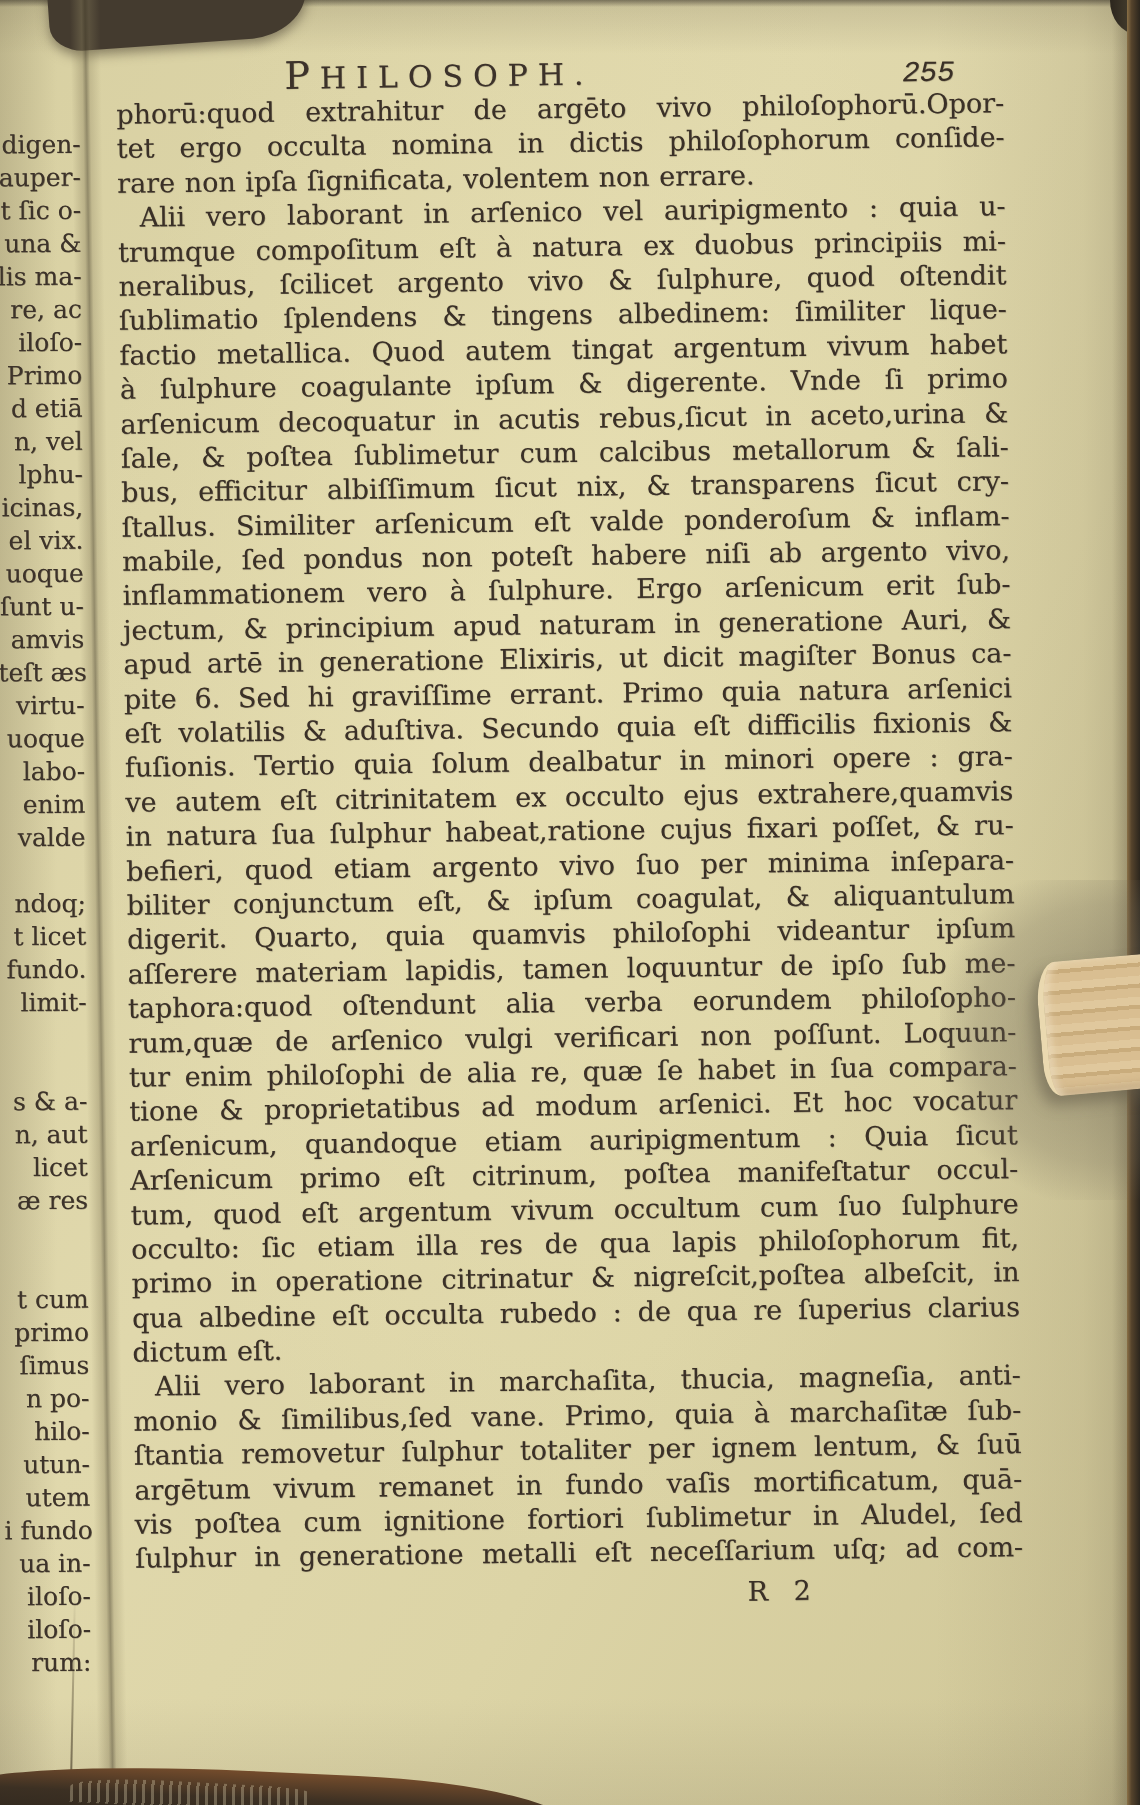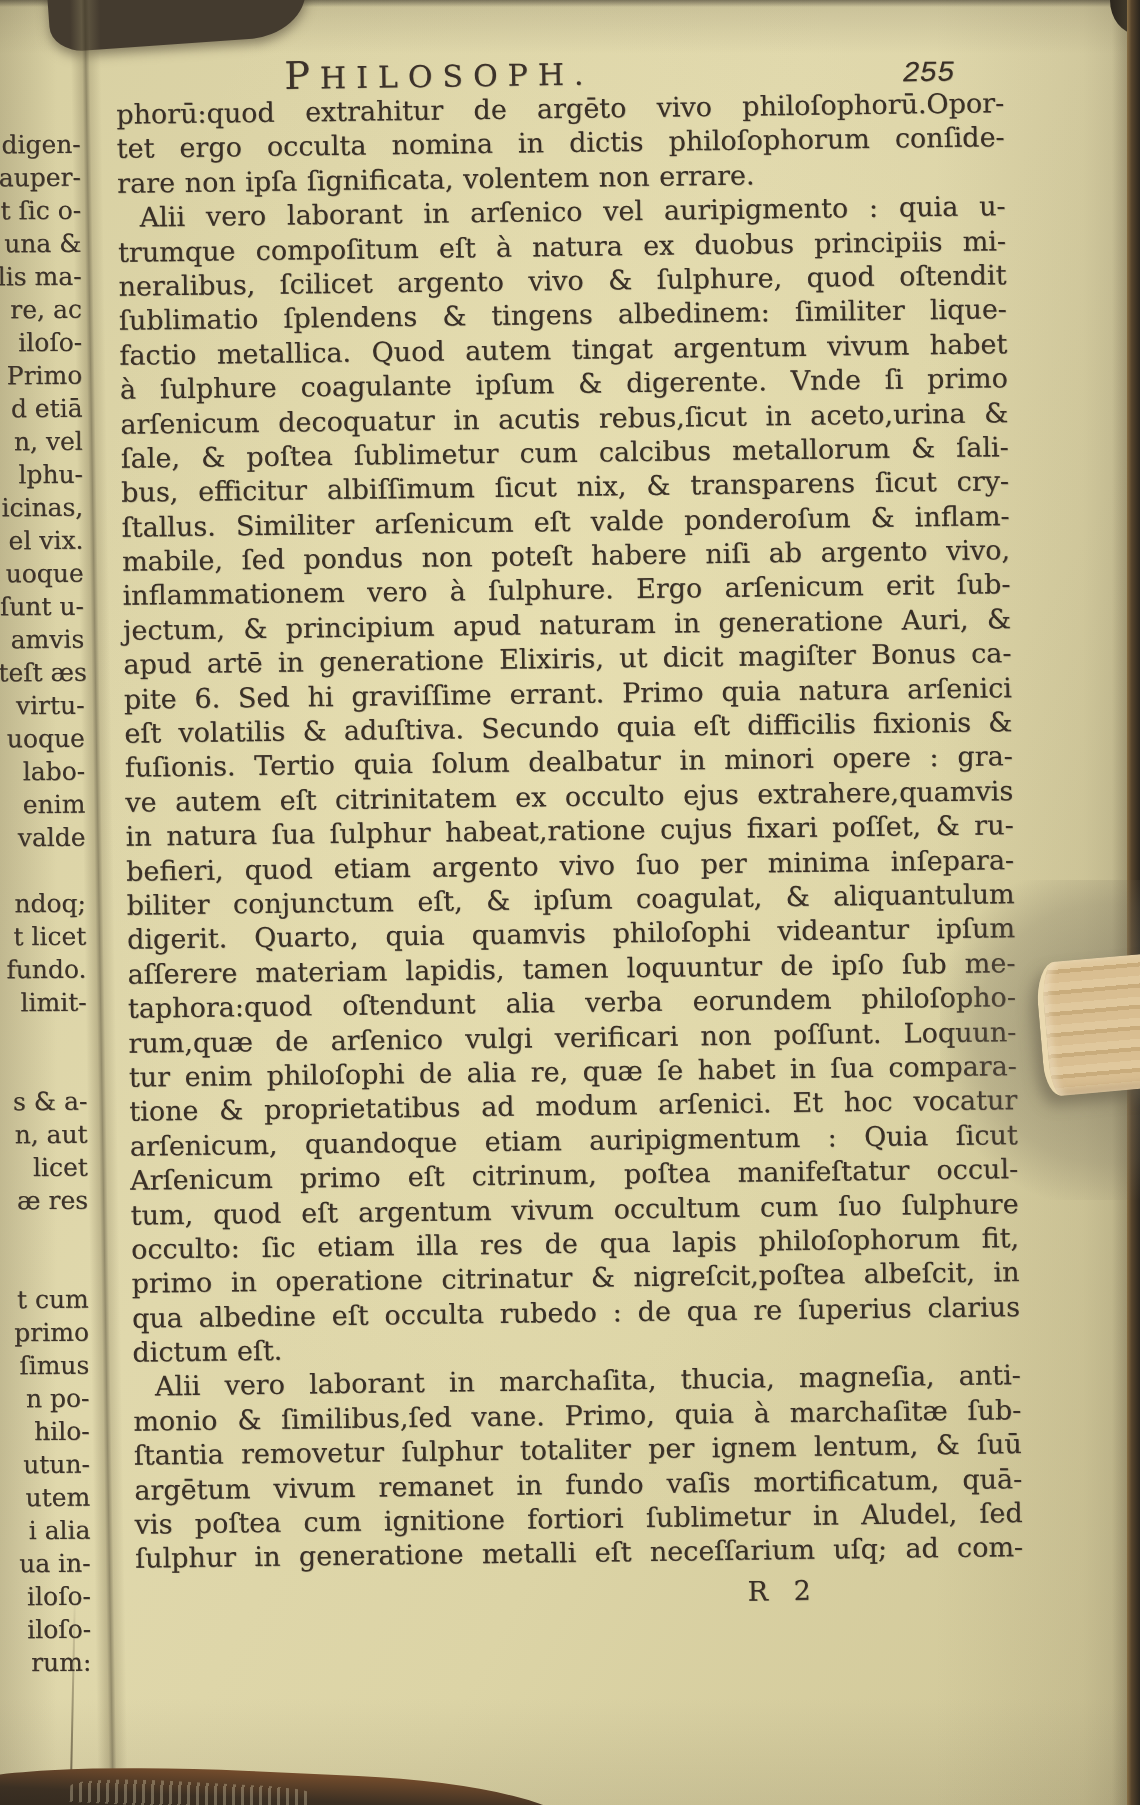--- a/index.html
+++ b/index.html
@@ -120,21 +120,21 @@
       <div class="mfrag">æ res</div>
       <div class="mfrag">&nbsp;</div>
       <div class="mfrag">&nbsp;</div>
       <div class="mfrag">t cum</div>
       <div class="mfrag">primo</div>
       <div class="mfrag">ſimus</div>
       <div class="mfrag">n po-</div>
       <div class="mfrag">hilo-</div>
       <div class="mfrag">utun-</div>
       <div class="mfrag">utem</div>
-      <div class="mfrag">i alia</div>
+      <div class="mfrag">i fundo</div>
       <div class="mfrag">ua in-</div>
       <div class="mfrag">iloſo-</div>
       <div class="mfrag">iloſo-</div>
       <div class="mfrag">rum:</div>
     </div>
 
   <div class="body-text">
 
   <div class="line">phorū:quod extrahitur de argēto vivo philoſophorū.Opor-</div>
       <div class="line">tet ergo occulta nomina in dictis philoſophorum conſide-</div>

